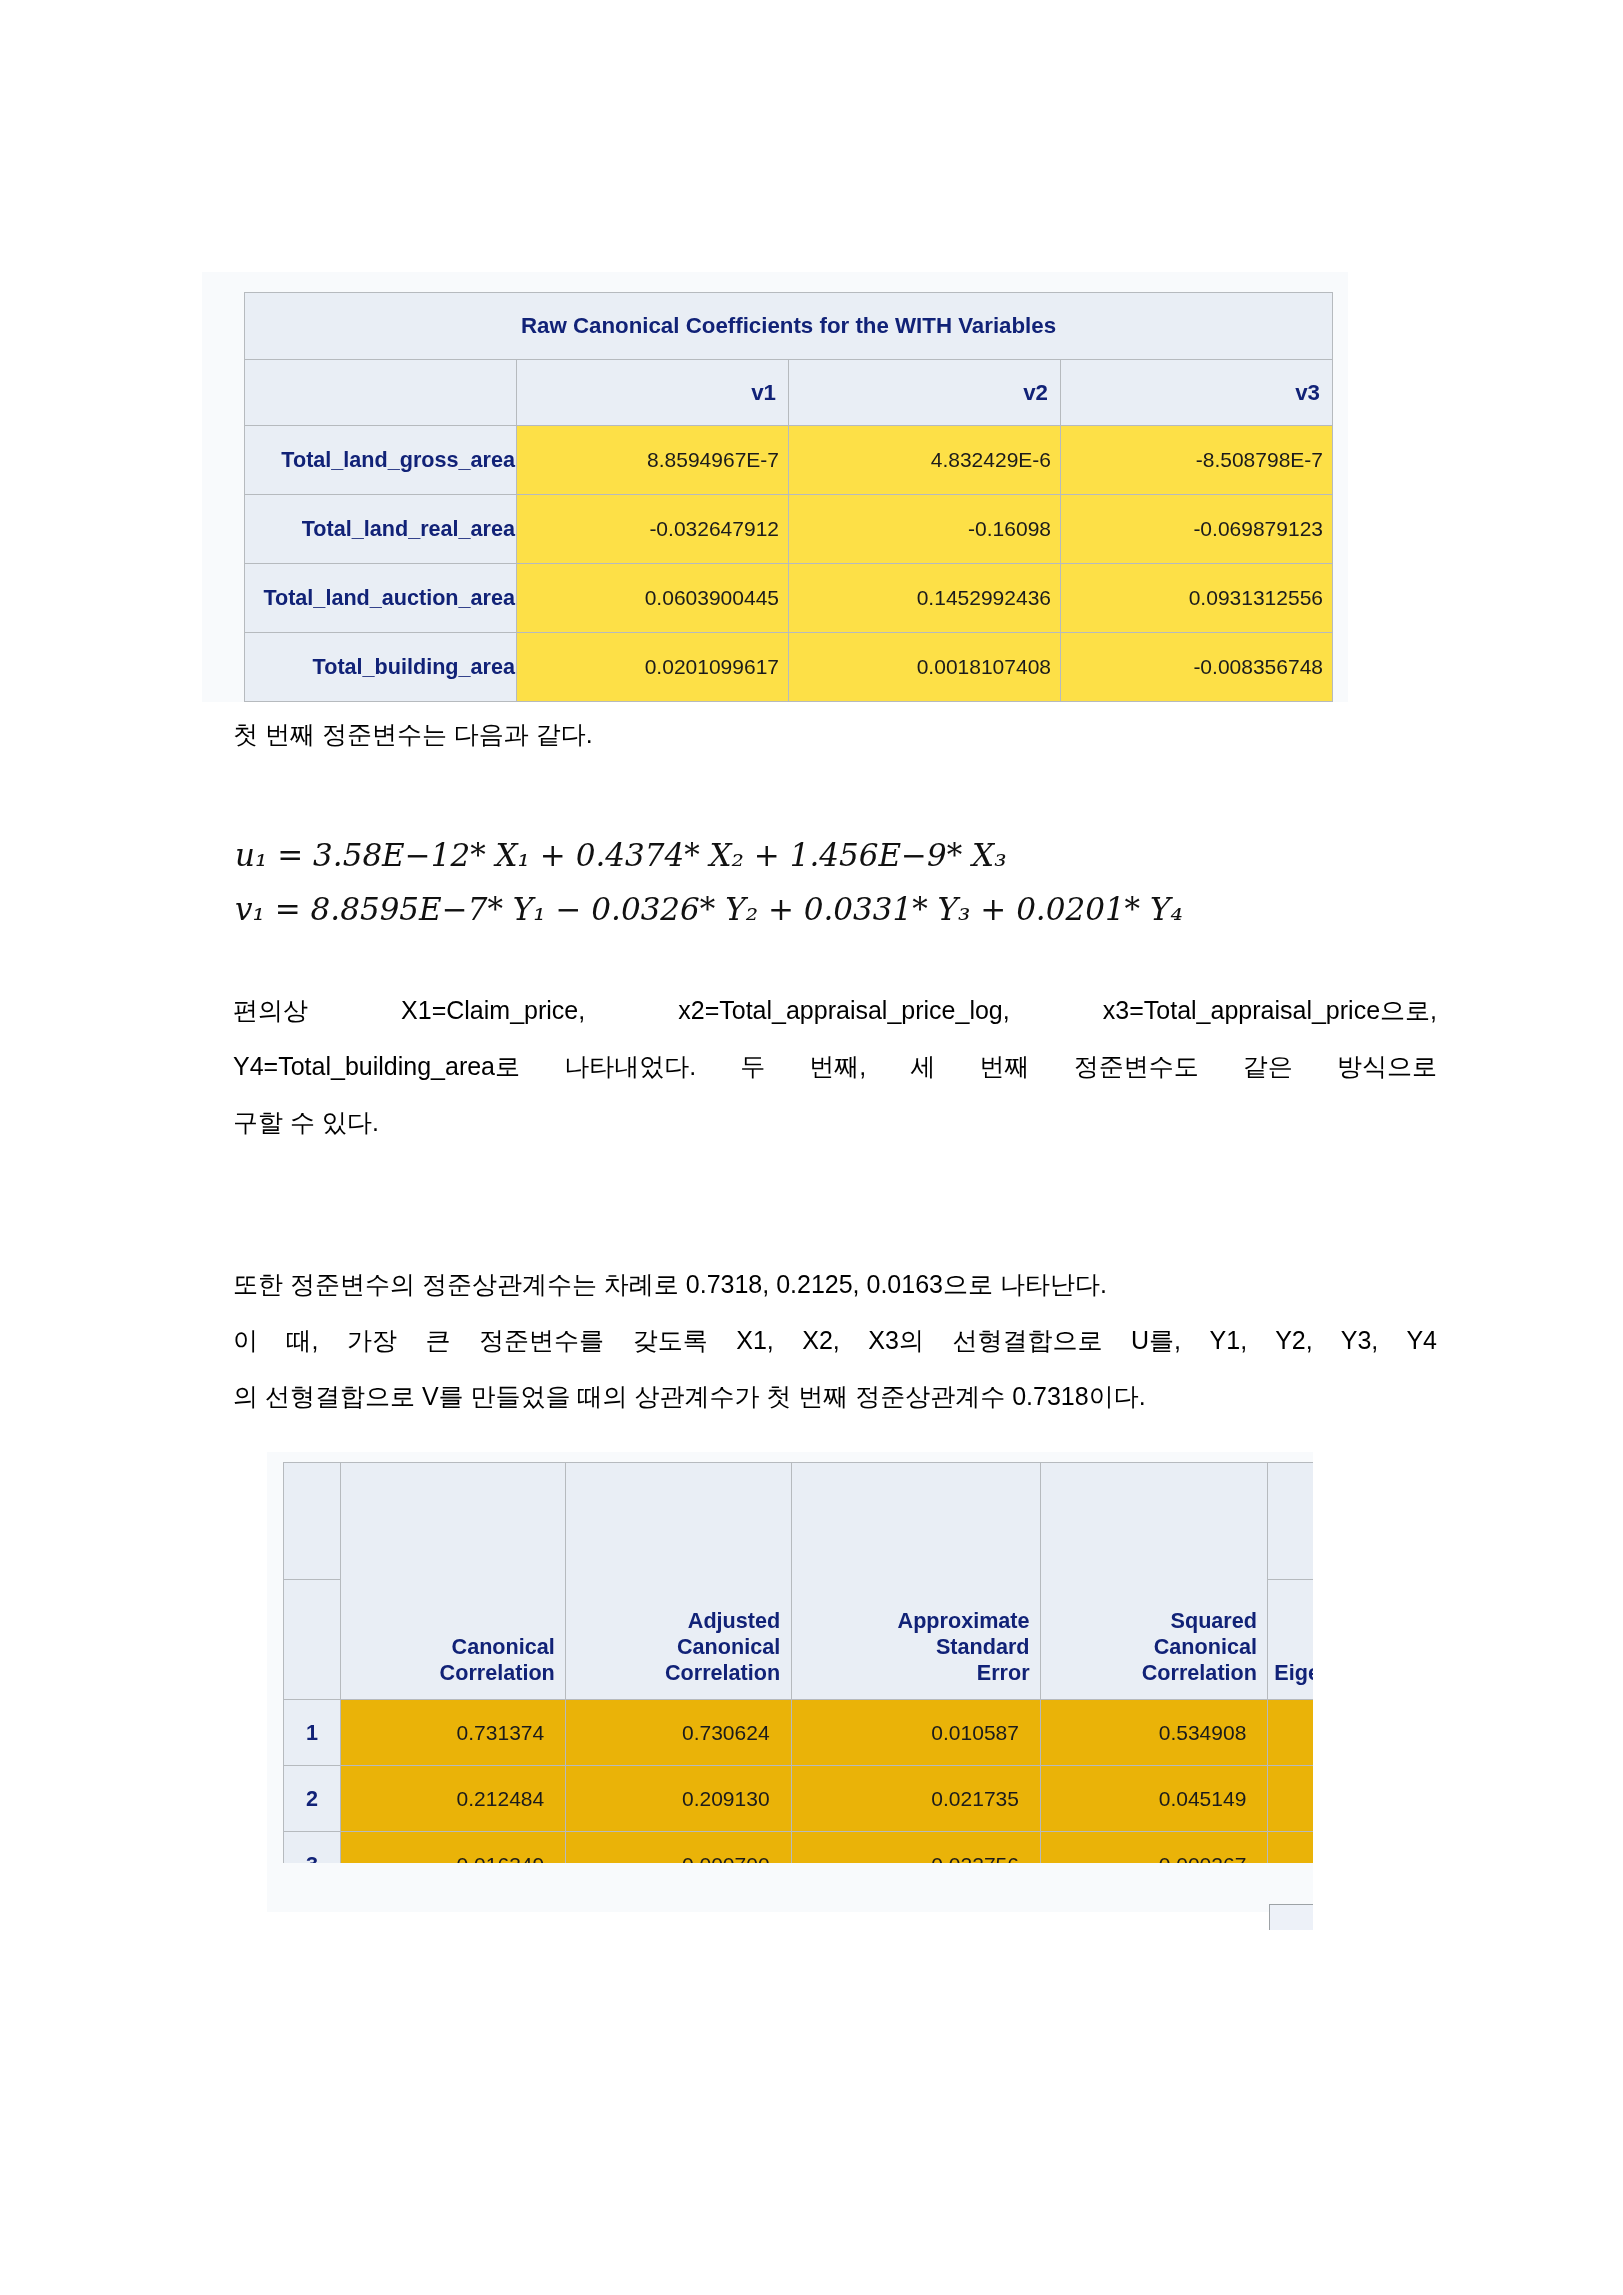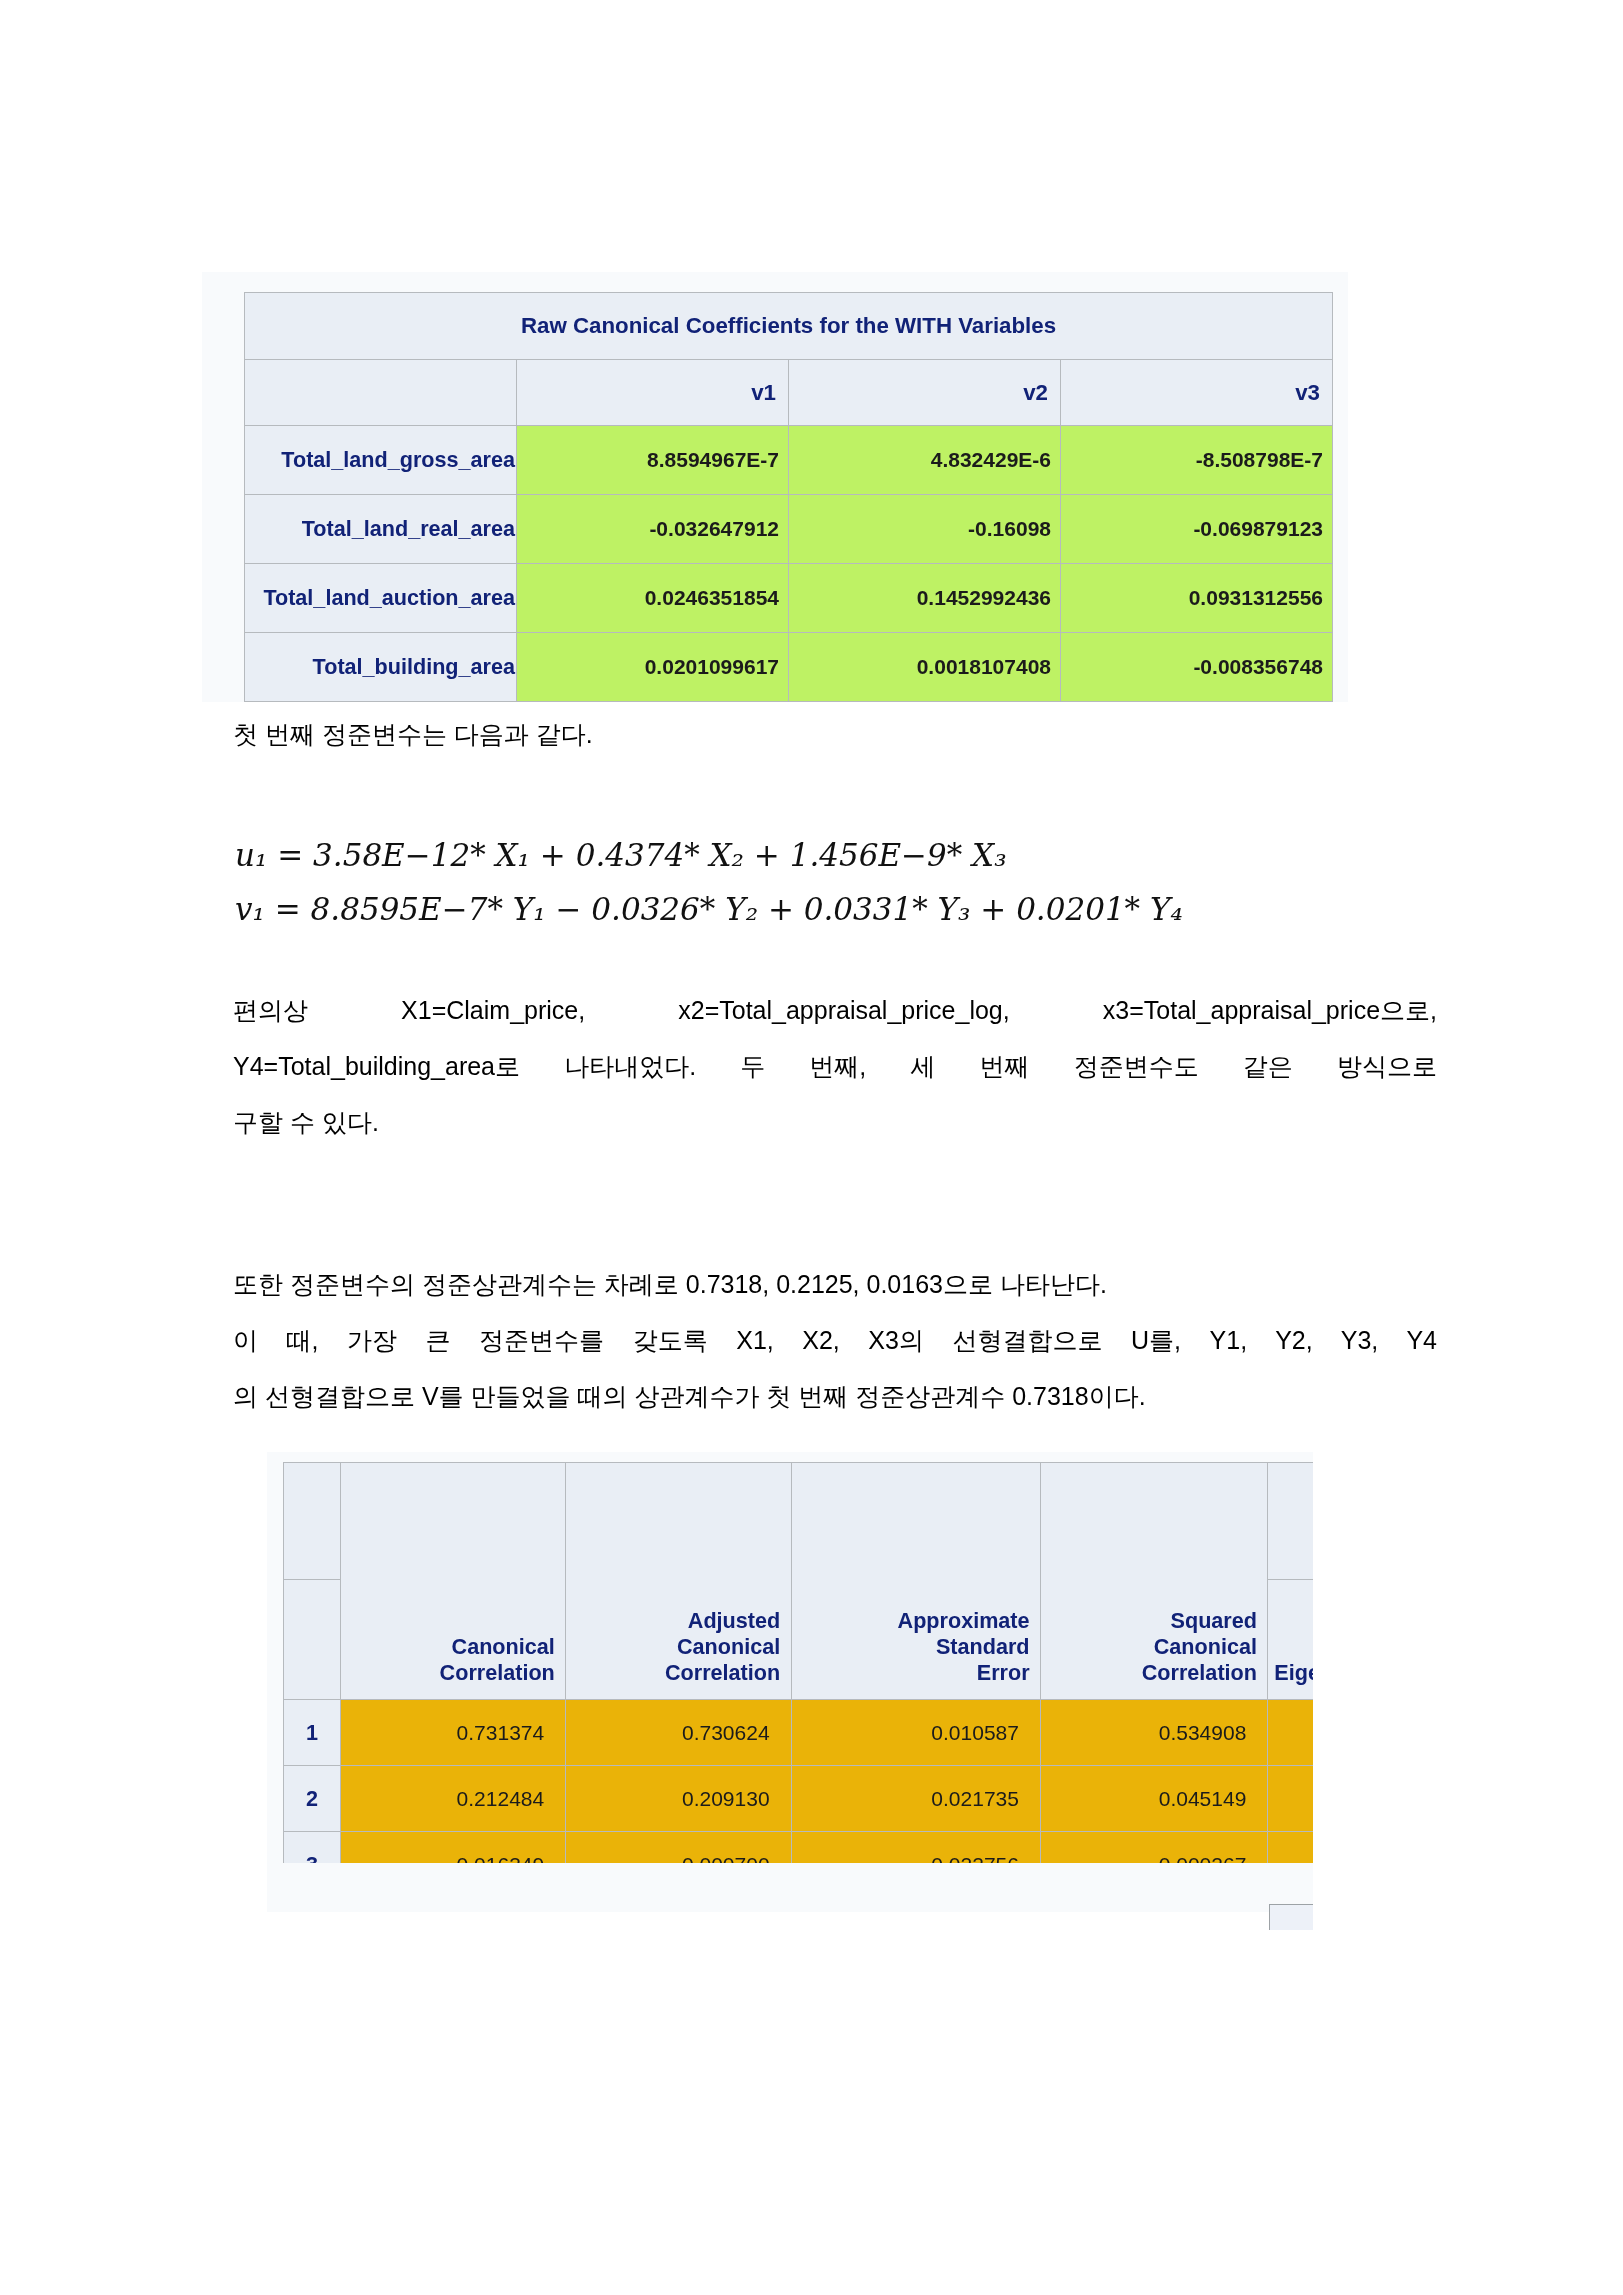--- a/index.html
+++ b/index.html
@@ -25,21 +25,21 @@
   }
   .sas-table th{
     background:#e9eef5;
     color:#112277;
     font-weight:bold;
   }
   .t1{width:1089px;padding-left:48px;}
   .t1 .title-cell{height:64px;text-align:center;font-size:22.3px;}
   .t1 .colhead{height:63px;text-align:right;padding-right:12px;font-size:22.3px;}
   .t1 .rowlabel{text-align:right;padding-left:10.4px;font-size:21.6px;}
-  .t1 td.val{background:#bef264;text-align:right;padding-right:9px;height:66px;color:#1b1b1b;font-weight:bold;}
+  .t1 td.val{background:#fde047;text-align:right;padding-right:9px;height:66px;color:#1b1b1b;}
   .t1 .c0{width:437px;} .t1 .c1{width:216px;} .t1 .c2{width:217px;} .t1 .c3{width:218px;}
 
   
   .ktext{font-size:25px;color:#000000;line-height:36px;}
   .para{width:1204px;}
   .para .line{height:56px;}
   .jline{text-align:justify;text-align-last:justify;}
   .math{
     font-family:"DejaVu Serif","Liberation Serif",serif;
     font-style:italic;
@@ -88,21 +88,21 @@
       <td class="val">-8.508798E-7</td>
     </tr>
     <tr>
       <th class="rowlabel">Total_land_real_area</th>
       <td class="val">-0.032647912</td>
       <td class="val">-0.16098</td>
       <td class="val">-0.069879123</td>
     </tr>
     <tr>
       <th class="rowlabel">Total_land_auction_area</th>
-      <td class="val">0.0246351854</td>
+      <td class="val">0.0603900445</td>
       <td class="val">0.1452992436</td>
       <td class="val">0.0931312556</td>
     </tr>
     <tr>
       <th class="rowlabel">Total_building_area</th>
       <td class="val">0.0201099617</td>
       <td class="val">0.0018107408</td>
       <td class="val">-0.008356748</td>
     </tr>
   </tbody>

